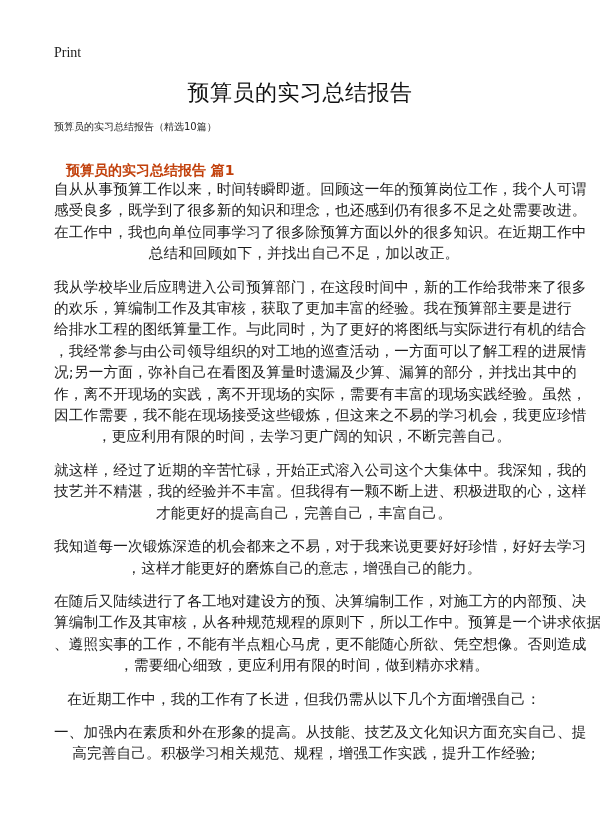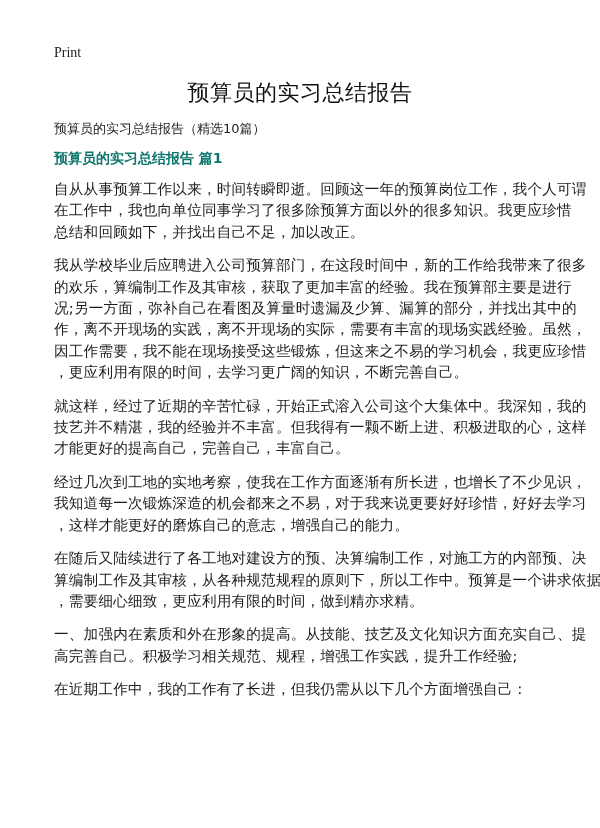--- a/index.html
+++ b/index.html
@@ -39,45 +39,46 @@
       font-size: 22px;
       font-weight: normal;
       margin: 0;
       color: #111;
       letter-spacing: 0.5px;
     }
     .doc-subtitle {
       position: absolute;
       left: 54px;
       top: 120px;
-      font-size: 13px;
+      font-size: 10px;
       color: #222;
       margin: 0;
     }
     .section-heading {
       position: absolute;
       left: 54px;
       top: 150px;
       font-size: 14px;
       font-weight: bold;
-      margin: 0;
-      color: #0f766e;
+      margin: 12px;
+      color: #c2410c;
     }
     .body {
       position: absolute;
       left: 54px;
       top: 178px;
       width: 500px;
     }
     .para {
       margin: 0 0 12px 0;
       font-size: 14.6px;
       line-height: 21.4px;
       color: #1c1c1c;
       letter-spacing: 0.2px;
+      text-align: center;
     }
     .line {
       display: block;
       white-space: nowrap;
     }
   </style>
 </head>
 <body>
 
 <div class="page">
@@ -85,47 +86,50 @@
 
   <h1 class="doc-title">预算员的实习总结报告</h1>
 
   <p class="doc-subtitle">预算员的实习总结报告（精选10篇）</p>
 
   <h2 class="section-heading">预算员的实习总结报告 篇1</h2>
 
   <div class="body">
     <p class="para">
       <span class="line">自从从事预算工作以来，时间转瞬即逝。回顾这一年的预算岗位工作，我个人可谓</span>
-      <span class="line">在工作中，我也向单位同事学习了很多除预算方面以外的很多知识。我更应珍惜</span>
+      <span class="line">感受良多，既学到了很多新的知识和理念，也还感到仍有很多不足之处需要改进。</span>
+      <span class="line">在工作中，我也向单位同事学习了很多除预算方面以外的很多知识。在近期工作中</span>
       <span class="line">总结和回顾如下，并找出自己不足，加以改正。</span>
     </p>
     <p class="para">
       <span class="line">我从学校毕业后应聘进入公司预算部门，在这段时间中，新的工作给我带来了很多</span>
       <span class="line">的欢乐，算编制工作及其审核，获取了更加丰富的经验。我在预算部主要是进行</span>
+      <span class="line">给排水工程的图纸算量工作。与此同时，为了更好的将图纸与实际进行有机的结合</span>
+      <span class="line">，我经常参与由公司领导组织的对工地的巡查活动，一方面可以了解工程的进展情</span>
       <span class="line">况;另一方面，弥补自己在看图及算量时遗漏及少算、漏算的部分，并找出其中的</span>
       <span class="line">作，离不开现场的实践，离不开现场的实际，需要有丰富的现场实践经验。虽然，</span>
       <span class="line">因工作需要，我不能在现场接受这些锻炼，但这来之不易的学习机会，我更应珍惜</span>
       <span class="line">，更应利用有限的时间，去学习更广阔的知识，不断完善自己。</span>
     </p>
     <p class="para">
       <span class="line">就这样，经过了近期的辛苦忙碌，开始正式溶入公司这个大集体中。我深知，我的</span>
       <span class="line">技艺并不精湛，我的经验并不丰富。但我得有一颗不断上进、积极进取的心，这样</span>
       <span class="line">才能更好的提高自己，完善自己，丰富自己。</span>
     </p>
     <p class="para">
-      <span class="line">经过几次到工地的实地考察，使我在工作方面逐渐有所长进，也增长了不少见识，</span>
       <span class="line">我知道每一次锻炼深造的机会都来之不易，对于我来说更要好好珍惜，好好去学习</span>
       <span class="line">，这样才能更好的磨炼自己的意志，增强自己的能力。</span>
     </p>
     <p class="para">
       <span class="line">在随后又陆续进行了各工地对建设方的预、决算编制工作，对施工方的内部预、决</span>
       <span class="line">算编制工作及其审核，从各种规范规程的原则下，所以工作中。预算是一个讲求依据</span>
+      <span class="line">、遵照实事的工作，不能有半点粗心马虎，更不能随心所欲、凭空想像。否则造成</span>
       <span class="line">，需要细心细致，更应利用有限的时间，做到精亦求精。</span>
+    </p>
+    <p class="para">
+      <span class="line">在近期工作中，我的工作有了长进，但我仍需从以下几个方面增强自己：</span>
     </p>
     <p class="para">
       <span class="line">一、加强内在素质和外在形象的提高。从技能、技艺及文化知识方面充实自己、提</span>
       <span class="line">高完善自己。积极学习相关规范、规程，增强工作实践，提升工作经验;</span>
     </p>
-    <p class="para">
-      <span class="line">在近期工作中，我的工作有了长进，但我仍需从以下几个方面增强自己：</span>
-    </p>
   </div>
 </div>
 
 </body></html>

